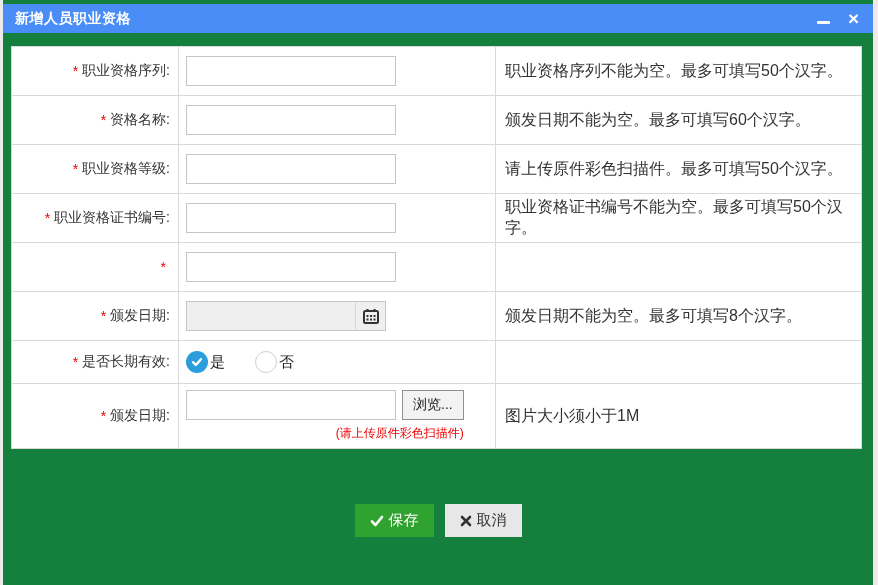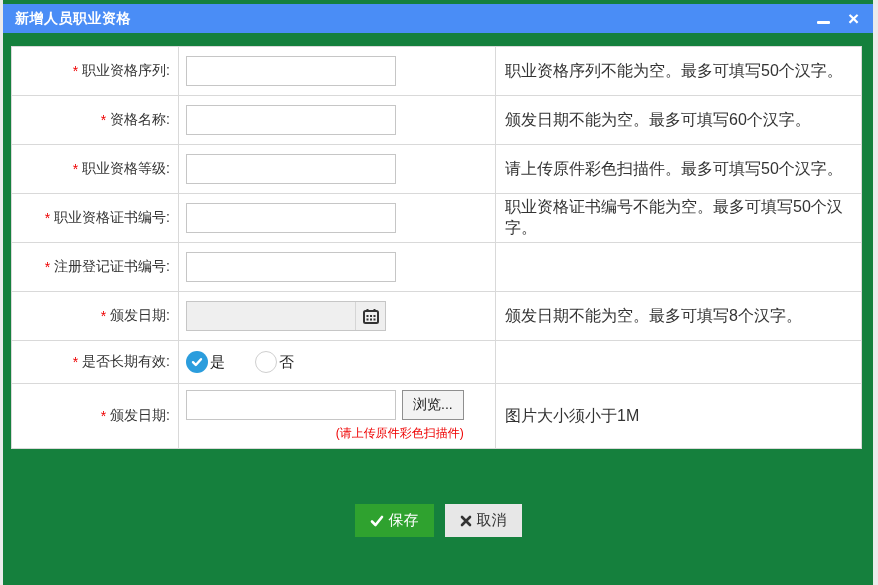--- a/index.html
+++ b/index.html
@@ -187,21 +187,20 @@
       </div>
       <div class="cell field-cell">
         <input type="text" class="text-input" style="">
       </div>
       <div class="cell hint-cell">职业资格证书编号不能为空。最多可填写50个汉字。</div>
     </div>
 
     <div class="row">
       <div class="cell label-cell">
         <span class="req">*</span>
-        <span>注册登记证书编号:</span>
       </div>
       <div class="cell field-cell">
         <input type="text" class="text-input" style="">
       </div>
     </div>
 
     <div class="row">
       <div class="cell label-cell">
         <span class="req">*</span>
         <span>颁发日期:</span>

